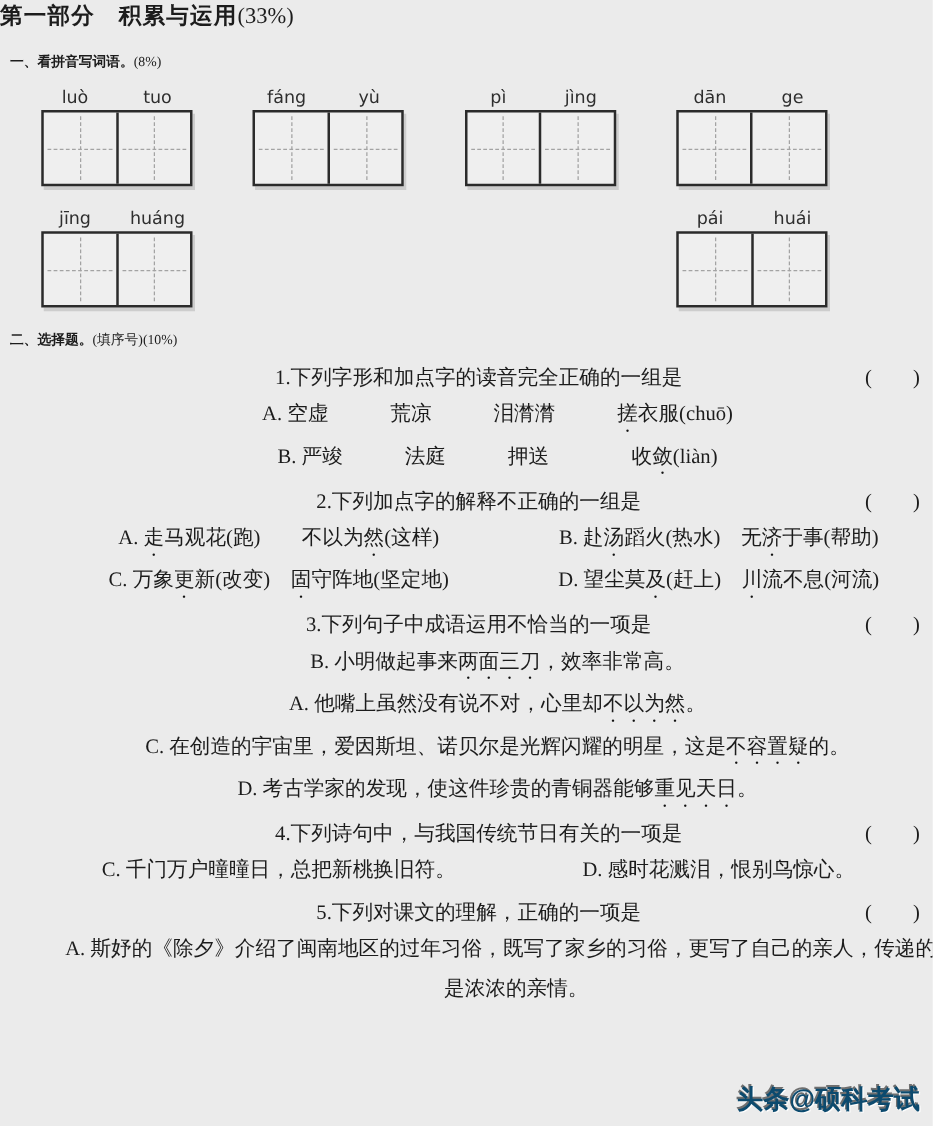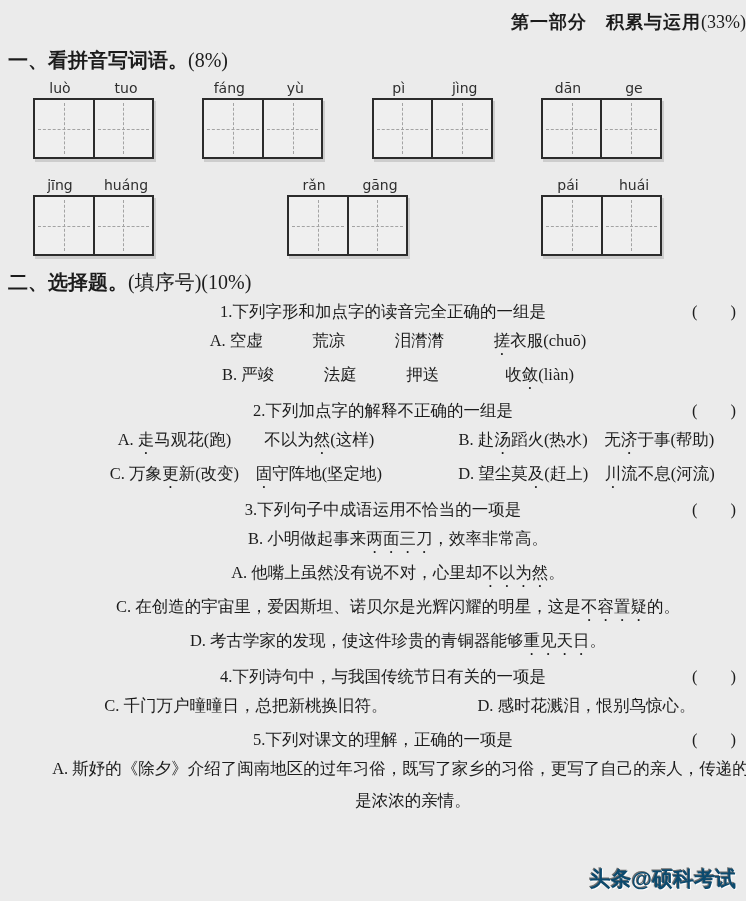--- a/index.html
+++ b/index.html
@@ -5,33 +5,32 @@
   html,body { margin:0; padding:0; }
   .page {
     position:relative;
     width:746px; height:901px;
     background:#ebebeb;
     color:#1c1c1c;
     font-family:"Liberation Serif","DejaVu Serif",serif;
     overflow:hidden;
   }
   .title {
-    padding-top:10px;
-    text-align:right;
+    text-align:left;
     font-size:18px;
     line-height:24px;
   }
   .title .bold {
     font-family:"Liberation Sans","DejaVu Sans",sans-serif;
     font-weight:700;
     letter-spacing:1px;
   }
   .sec-head {
     margin:14px 0 0 8px;
-    font-size:20px;
+    font-size:11px;
     line-height:24px;
   }
   .sec-head .bold {
     font-family:"Liberation Sans","DejaVu Sans",sans-serif;
     font-weight:700;
   }
   .pin-rows { margin-left:33px; width:628px; }
   .pin-row { display:flex; justify-content:space-between; }
   .pin-row.first { margin-top:6px; }
   .pin-row.second { margin-top:16px; }
@@ -61,21 +60,21 @@
   }
   .questions { margin-top:2px; font-size:16.5px; }
   .q { margin-top:4px;text-align:center; }
   .stem-line {
     position:relative;
     margin:0 8px 0 28px;
     line-height:27px;
   }
   .bracket { position:absolute; right:2px; top:0; }
   .opt { margin-left:50px; line-height:32px; }
-  .opt-row { display:flex; margin-left:65px; line-height:32px; }
+  .opt-row { display:flex; margin-left:42px; line-height:32px; }
   .opt-row .col-l { width:362px; }
   .opt-row .col-r { flex:1; }
   .opt-wrap {
     margin-left:50px; width:676px;
     padding-left:25px; text-indent:-25px;
     line-height:32px;
   }
   .em, .em span {
     -webkit-text-emphasis:filled dot #111;
     -webkit-text-emphasis-position:under right;
@@ -153,30 +152,20 @@
           <span>jīng</span>
           <span>huáng</span>
         </div>
         <div class="pin-box">
           <div class="cell"></div>
           <div class="cell"></div>
         </div>
       </div>
       <div class="pin-group">
         <div class="pin-labels">
-          <span>rǎn</span>
-          <span>gāng</span>
-        </div>
-        <div class="pin-box">
-          <div class="cell"></div>
-          <div class="cell"></div>
-        </div>
-      </div>
-      <div class="pin-group">
-        <div class="pin-labels">
           <span>pái</span>
           <span>huái</span>
         </div>
         <div class="pin-box">
           <div class="cell"></div>
           <div class="cell"></div>
         </div>
       </div>
     </div>
   </div>

